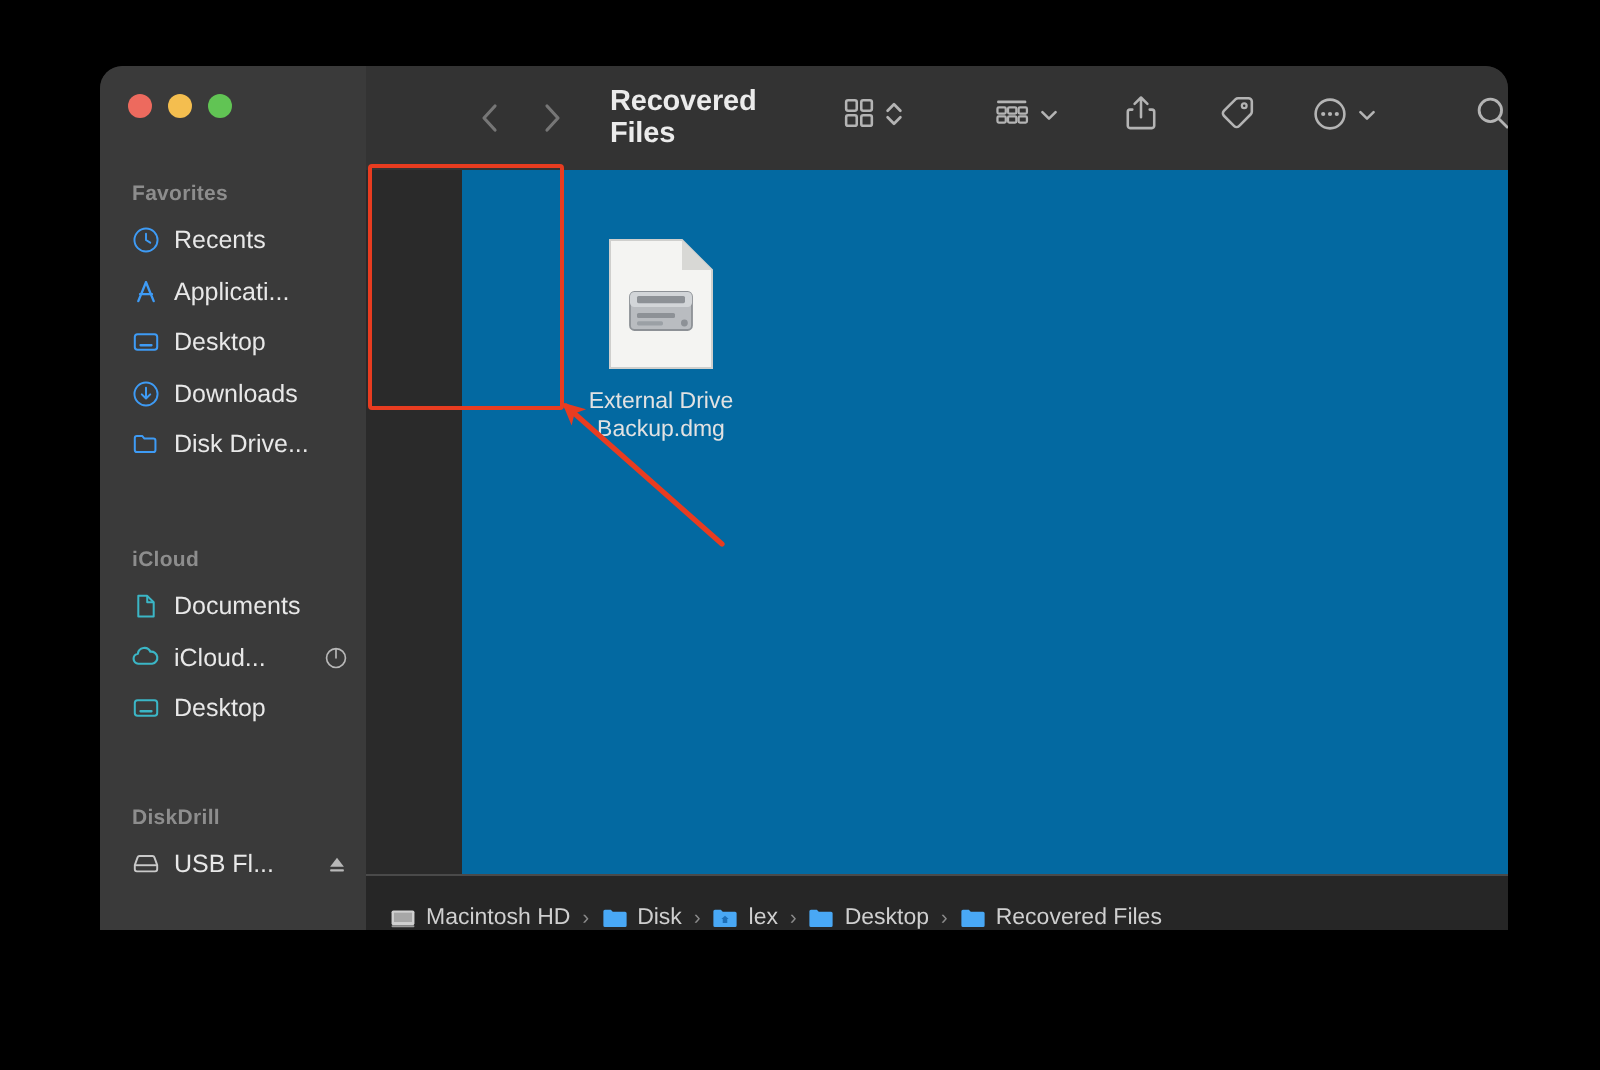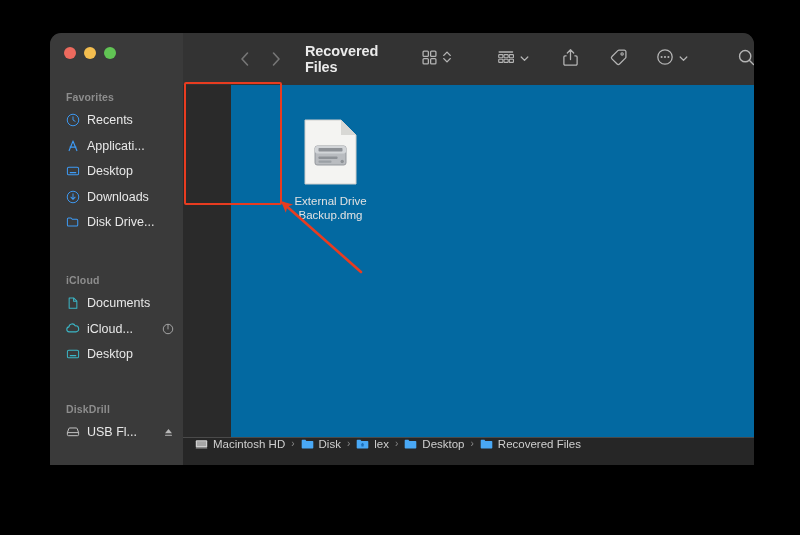--- a/index.html
+++ b/index.html
@@ -207,21 +207,21 @@
   
   #pathbar {
     position: absolute;
     left: 133px;
     bottom: 0;
     width: 571px;
     height: 27px;
     background: #262626;
     border-top: 1px solid #4a4a4a;
     display: flex;
-    align-items: flex-start;
+    align-items: flex-end;
     padding-left: 12px;
   }
   .crumb {
     display: flex;
     align-items: center;
     gap: 5px;
     color: #cfcfcf;
     font-size: 11.5px;
   }
   .crumb-sep {

